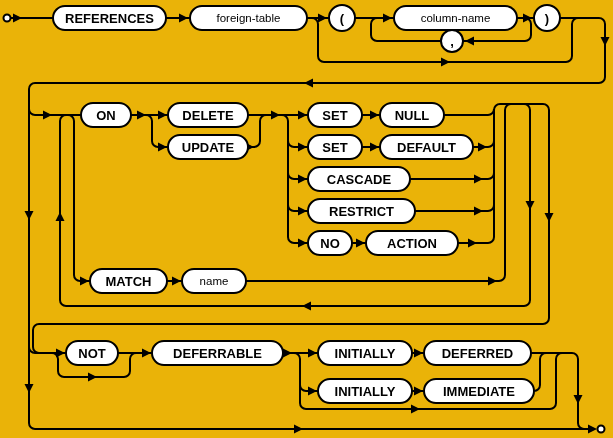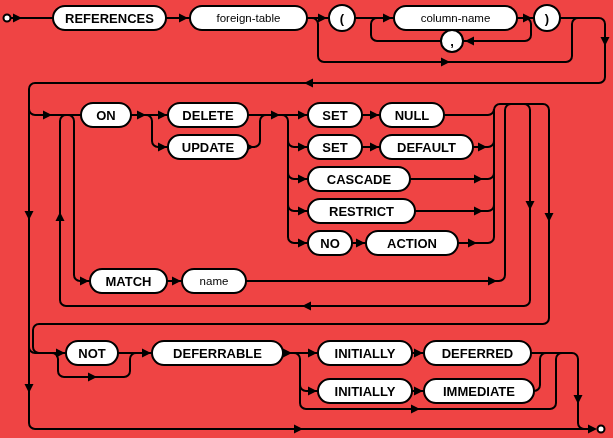--- a/index.html
+++ b/index.html
@@ -1,16 +1,16 @@
 <!DOCTYPE html>
 <html><head>
 <meta charset="utf-8">
 <style>
   html,body{margin:0;padding:0;background:#ffffff;}
-  .stage{width:613px;height:438px;position:relative;background:#ef4444;overflow:hidden;}
+  .stage{width:613px;height:438px;position:relative;background:#eab308;overflow:hidden;}
   svg{display:block;}
   .rail{fill:none;stroke:#000;stroke-width:2;}
   .node-shape{fill:#fff;stroke:#000;stroke-width:2;}
   .kw-label{font-family:"Liberation Sans","DejaVu Sans",sans-serif;font-weight:bold;font-size:13px;fill:#000;text-anchor:middle;}
   .nt-label{font-family:"Liberation Sans","DejaVu Sans",sans-serif;font-size:11.5px;fill:#000;text-anchor:middle;}
   .p-label{font-family:"Liberation Sans","DejaVu Sans",sans-serif;font-weight:bold;font-size:13px;fill:#000;text-anchor:middle;}
   .arrowhead{fill:#000;stroke:none;}
   .terminal{fill:#fff;stroke:#000;stroke-width:2;}
 </style>
 </head>

